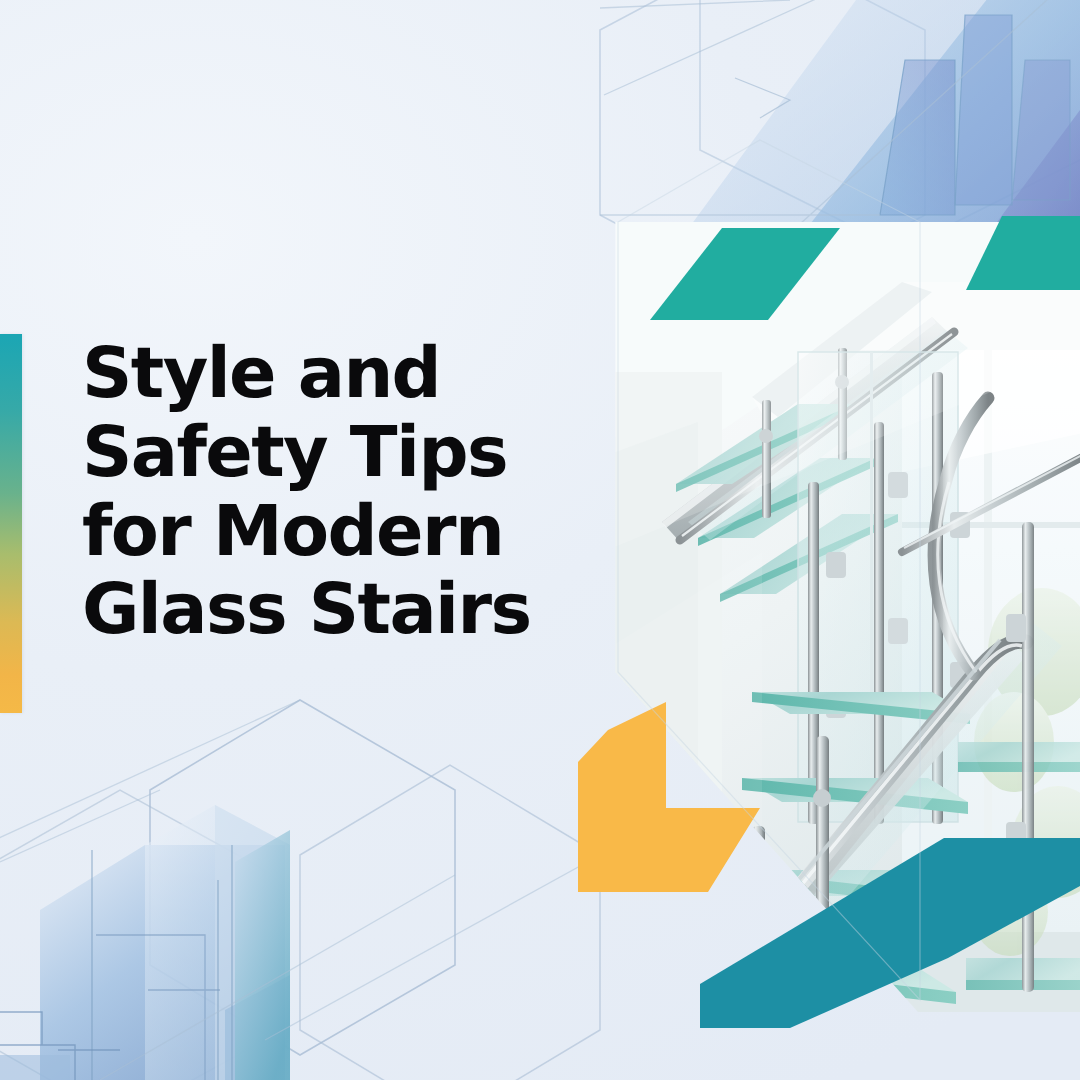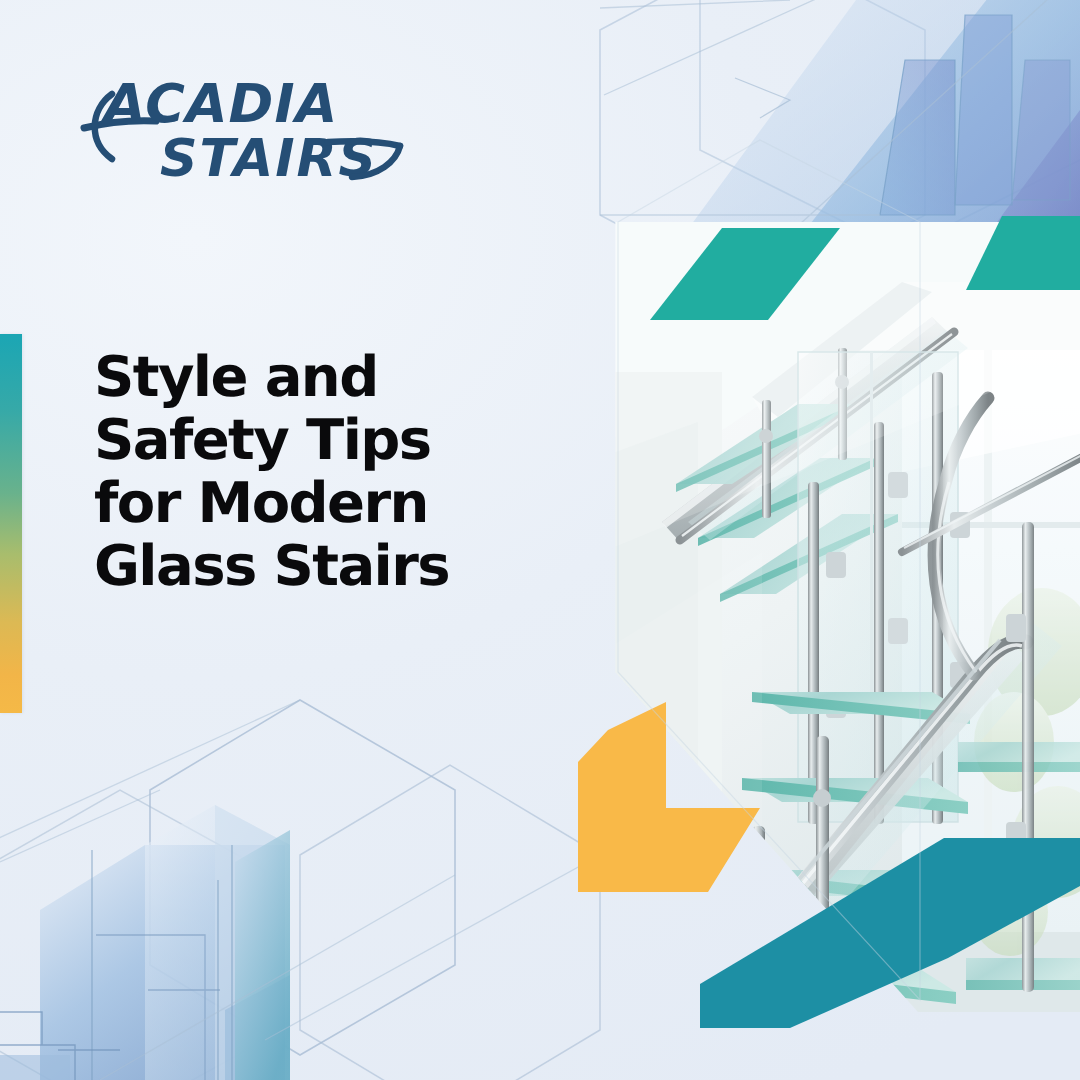--- a/index.html
+++ b/index.html
@@ -59,24 +59,24 @@
        #f5b947 100%);
     box-shadow: 1px 0 3px rgba(70,100,130,0.10);
   }
 
   
   .headline {
     position: absolute;
     left: 78px;
     top: 330px;
     width: 540px;
-    margin: 16px;
+    margin: 4px;
     font-family: "DejaVu Sans", sans-serif;
     font-weight: bold;
-    font-size: 56px;
+    font-size: 70px;
     line-height: 1.125;
     letter-spacing: -1.6px;
     color: #0a0a0c;
     white-space: pre-line;
     text-rendering: geometricPrecision;
   }
 
   
   .hero {
     position: absolute;
@@ -177,32 +177,20 @@
 
       <path d="M 0,1045 L 75,1045 L 75,1080 M 0,1012 L 42,1012 L 42,1045 M 58,1050 L 120,1050" stroke="#6f91b8" stroke-width="1.4" fill="none" opacity="0.7"></path>
       <polygon points="0,1055 70,1055 70,1080 0,1080" fill="#9dbcdc" opacity="0.55"></polygon>
 
       <path d="M 96,935 L 205,935 L 205,1080 M 148,990 L 220,990" stroke="#7b9cc2" stroke-width="1.3" fill="none" opacity="0.65"></path>
 
       <path d="M -10,842 L 300,700 M 0,862 L 160,790 M 100,1080 L 455,875 M 265,1040 L 600,855" stroke="#aabfd6" stroke-width="1.3" fill="none" opacity="0.5"></path>
     </g>
   </svg>
 
-  <div class="logo" data-interactable="true">
-    <svg viewBox="0 0 330 125" data-interactable="false">
-
-      <path d="M 6 62 C 30 56 56 54 78 55" stroke="#254e75" stroke-width="7" fill="none" stroke-linecap="round"></path>
-      <path d="M 34 28 C 12 44 10 76 34 93" stroke="#254e75" stroke-width="6.5" fill="none" stroke-linecap="round"></path>
-      <text class="logo-text" x="26" y="56" font-size="54" letter-spacing="1">ACADIA</text>
-      <text class="logo-text" x="82" y="110" font-size="52" letter-spacing="2">STAIRS</text>
-
-      <path d="M 250 76 C 286 74 306 76 322 80" stroke="#254e75" stroke-width="6.5" fill="none" stroke-linecap="round"></path>
-      <path d="M 322 80 C 318 96 300 110 274 111" stroke="#254e75" stroke-width="6.5" fill="none" stroke-linecap="round"></path>
-    </svg>
-  </div>
 
   <div class="accent-bar" data-interactable="false"></div>
 
   <h1 class="headline" data-interactable="false">Style and
 Safety Tips
 for Modern
 Glass Stairs</h1>
 
   <div class="hero" data-interactable="false">
     <svg viewBox="0 0 486 790" preserveAspectRatio="none" data-interactable="false">

